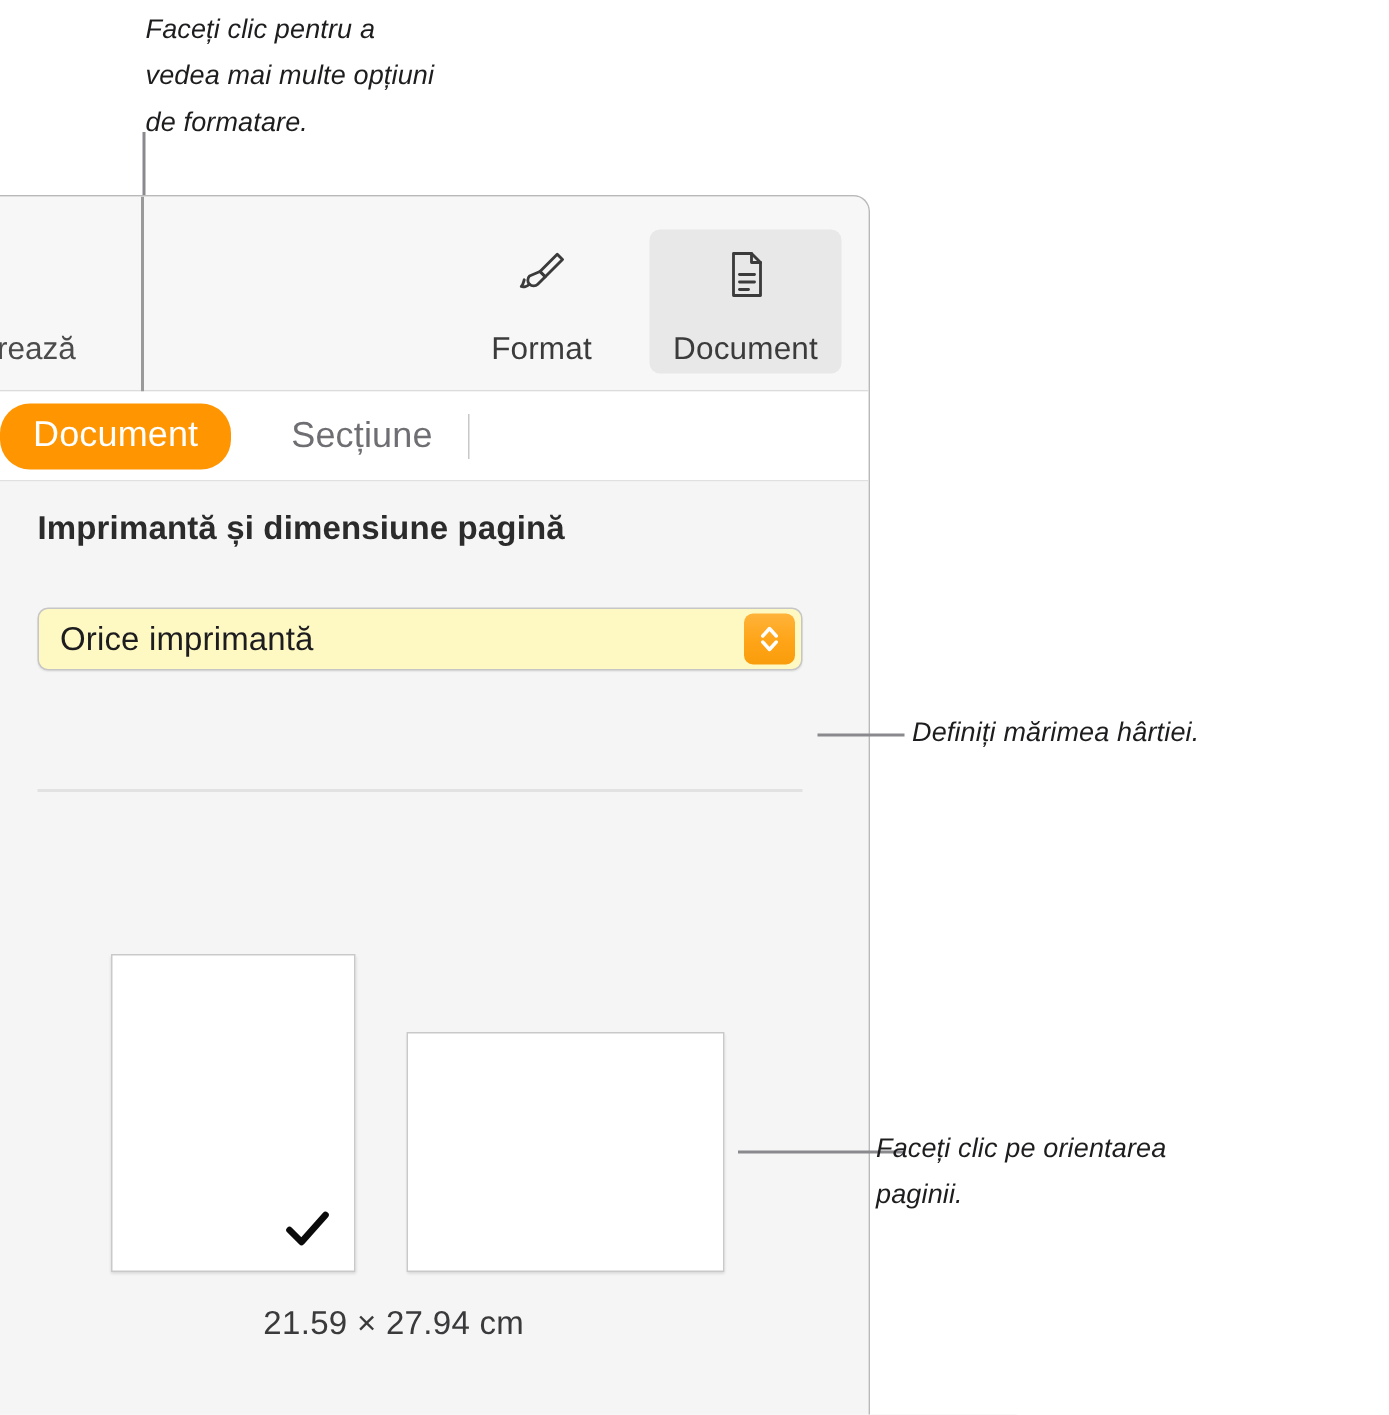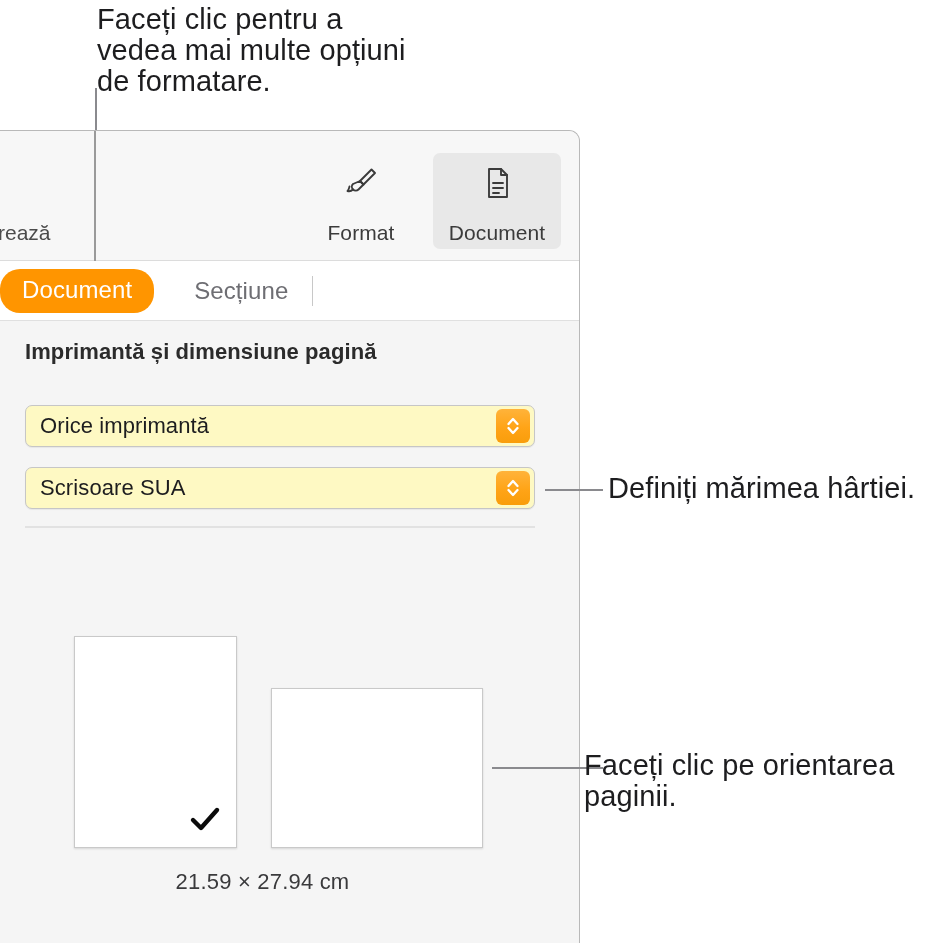--- a/index.html
+++ b/index.html
@@ -14,24 +14,25 @@
     font-family: "Liberation Sans", "DejaVu Sans", sans-serif;
     overflow: hidden;
     position: relative;
     -webkit-font-smoothing: antialiased;
   }
 
   
   .callout {
     position: absolute;
     color: #1d1d1f;
-    font-size: 29px;
+    font-size: 18px;
     line-height: 31px;
     letter-spacing: 0.1px;
     white-space: pre-line;
+    font-style: italic;
   }
   #callout-format {
     left: 97px;
     top: 4px;
     width: 350px;
   }
   #callout-paper {
     left: 608px;
     top: 473px;
     width: 312px;
@@ -336,29 +337,20 @@
     <div class="popup" id="popup-printer">
       <span class="popup-value">Orice imprimantă</span>
       <span class="popup-stepper">
         <svg width="18" height="24" viewBox="0 0 18 24" fill="none" stroke="#ffffff" stroke-width="2.3" stroke-linecap="round" stroke-linejoin="round">
           <path d="M4.5 10 L9 5 L13.5 10"></path>
           <path d="M4.5 14 L9 19 L13.5 14"></path>
         </svg>
       </span>
     </div>
 
-    <div class="popup" id="popup-papersize">
-      <span class="popup-value">Scrisoare SUA</span>
-      <span class="popup-stepper">
-        <svg width="18" height="24" viewBox="0 0 18 24" fill="none" stroke="#ffffff" stroke-width="2.3" stroke-linecap="round" stroke-linejoin="round">
-          <path d="M4.5 10 L9 5 L13.5 10"></path>
-          <path d="M4.5 14 L9 19 L13.5 14"></path>
-        </svg>
-      </span>
-    </div>
 
     <div id="divider-sections"></div>
 
 
     <div id="thumb-portrait">
       <svg id="checkmark-portrait" viewBox="0 0 34 34" fill="none">
         <path d="M5 17 L13 25 L29 7" stroke="#0b0b0b" stroke-width="4.4" stroke-linecap="round" stroke-linejoin="round"></path>
       </svg>
     </div>
 

